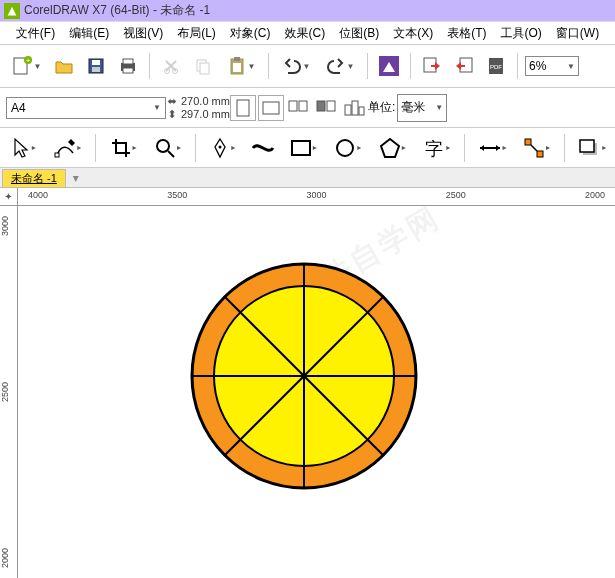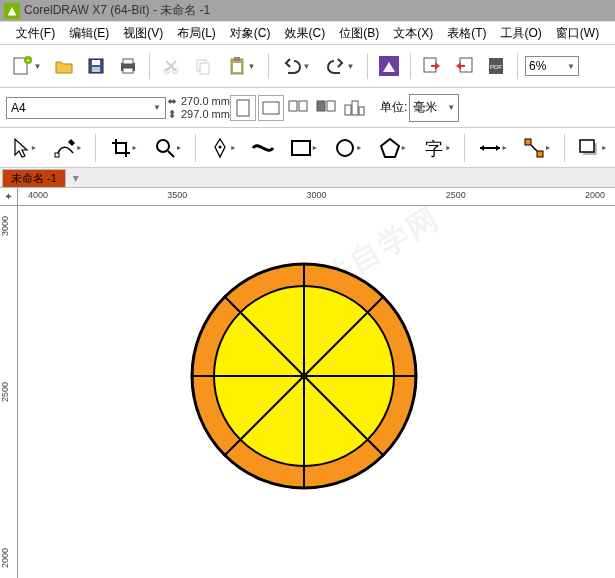--- a/index.html
+++ b/index.html
@@ -1,43 +1,43 @@
 <!DOCTYPE html>
 <html><head>
 <meta charset="utf-8">
 <style>
   * { box-sizing: border-box; margin: 0; padding: 0; }
   body { font-family: "Microsoft YaHei", "SimSun", sans-serif; font-size: 12px; background: #fff; width: 615px; height: 578px; overflow: hidden; position: relative; }
-  .titlebar { height: 22px; background: #a3a3a3; display: flex; align-items: center; padding: 2px 4px; border-bottom: 1px solid #ddd;}
+  .titlebar { height: 22px; background: #c4b5fd; display: flex; align-items: center; padding: 2px 4px; border-bottom: 1px solid #ddd;}
   .titlebar .appicon { width:16px; height:16px; background:#7ab800; margin-right:4px; display:flex;align-items:center;justify-content:center;}
   .titlebar .appicon svg { width:14px; height:14px;}
   .titlebar .title { color:#333; }
   .menubar { height: 22px; display:flex; align-items:center; padding: 0 4px; gap:2px;justify-content:center; }
   .menubar .mitem { padding: 2px 6px; cursor:default; }
   .toolbar1 { height: 44px; border-top:1px solid #ccc;border-bottom:1px solid #ccc; display:flex; align-items:center; padding:0 6px; gap:4px;}
   .tbtn { width:28px; height:28px; display:flex;align-items:center;justify-content:center; border:1px solid transparent; }
   .tbtn.wide { width:40px;}
   .sep { width:1px; height:26px; background:#ccc; margin:0 3px;}
   .dd-arrow {font-size:8px;color:#555;margin-left:1px;}
   .toolbar2 { height: 40px; border-bottom:1px solid #ccc; display:flex; align-items:center; padding:0 6px; }
   .paper-size { width:160px; height:22px; border:1px solid #888; display:flex;align-items:center;justify-content:space-between;padding:0 4px;background:#fff;}
   .dim-box { display:flex;flex-direction:column; font-size:11px; color:#333;}
   .dim-row { display:flex;align-items:center;gap:3px;}
   .dim-row .dicon{width:12px;display:inline-block;text-align:center;color:#555;}
   .orientation{display:flex;gap:2px;}
   .oribtn{width:26px;height:26px;border:1px solid #aaa;display:flex;align-items:center;justify-content:center;}
-  .units-label{margin-left:12px;}
+  .units-label{margin-left:0;}
   .units-box{width:50px;height:28px;border:1px solid #888;display:flex;align-items:center;justify-content:space-between;padding:0 3px;margin-left:2px;}
   .zoom-box{width:54px;height:20px;border:1px solid #888;display:flex;align-items:center;justify-content:space-between;padding:0 3px;}
   .toolbar3{height:40px;border-bottom:1px solid #ccc;display:flex;align-items:center;padding:0 6px;gap:10px;}
   .tool3{width:30px;height:30px;display:flex;align-items:center;justify-content:center;border:1px solid transparent;}
   .tool3.withdd{width:40px;}
   .sep3{width:1px;height:28px;background:#ccc;}
   .doctabs{height:20px;background:#eee;border-bottom:1px solid #bbb;display:flex;align-items:flex-end;}
-  .doctab{background:#c2410c;border:1px solid #bbb;border-bottom:none;padding:1px 8px;font-size:11px;margin-left:2px;}
+  .doctab{background:#fde047;border:1px solid #bbb;border-bottom:none;padding:1px 8px;font-size:11px;margin-left:2px;text-decoration:underline;}
   .doctab-add{width:16px;height:16px;margin-left:2px;color:#888;text-align:center;}
   .canvas-area{position:relative;height:390px;background:#fff;}
   .hruler{position:absolute;top:0;left:18px;right:0;height:18px;background:#fff;border-bottom:1px solid #999;display:flex;justify-content:space-between;padding:0 10px;font-size:9px;color:#444;}
   .hruler span{position:relative;top:2px;}
   .vruler{position:absolute;top:18px;left:0;width:18px;bottom:0;background:#fff;border-right:1px solid #999;display:flex;flex-direction:column;justify-content:space-between;padding:10px 0;font-size:9px;color:#444;}
   .vruler span{writing-mode:vertical-rl;transform:rotate(180deg);text-align:center;}
   .rcorner{position:absolute;top:0;left:0;width:18px;height:18px;background:#fff;border-right:1px solid #999;border-bottom:1px solid #999;display:flex;align-items:center;justify-content:center;font-size:10px;color:#555;}
   .page{position:absolute;top:18px;left:24px;right:0;bottom:0;background:#fff;}
   .orange-circle{position:absolute;left:160px;top:50px;}
   .watermark{position:absolute;left:260px;top:30px;transform:rotate(-30deg);font-size:30px;color:rgba(0,0,0,0.05);font-weight:bold;letter-spacing:3px;}

